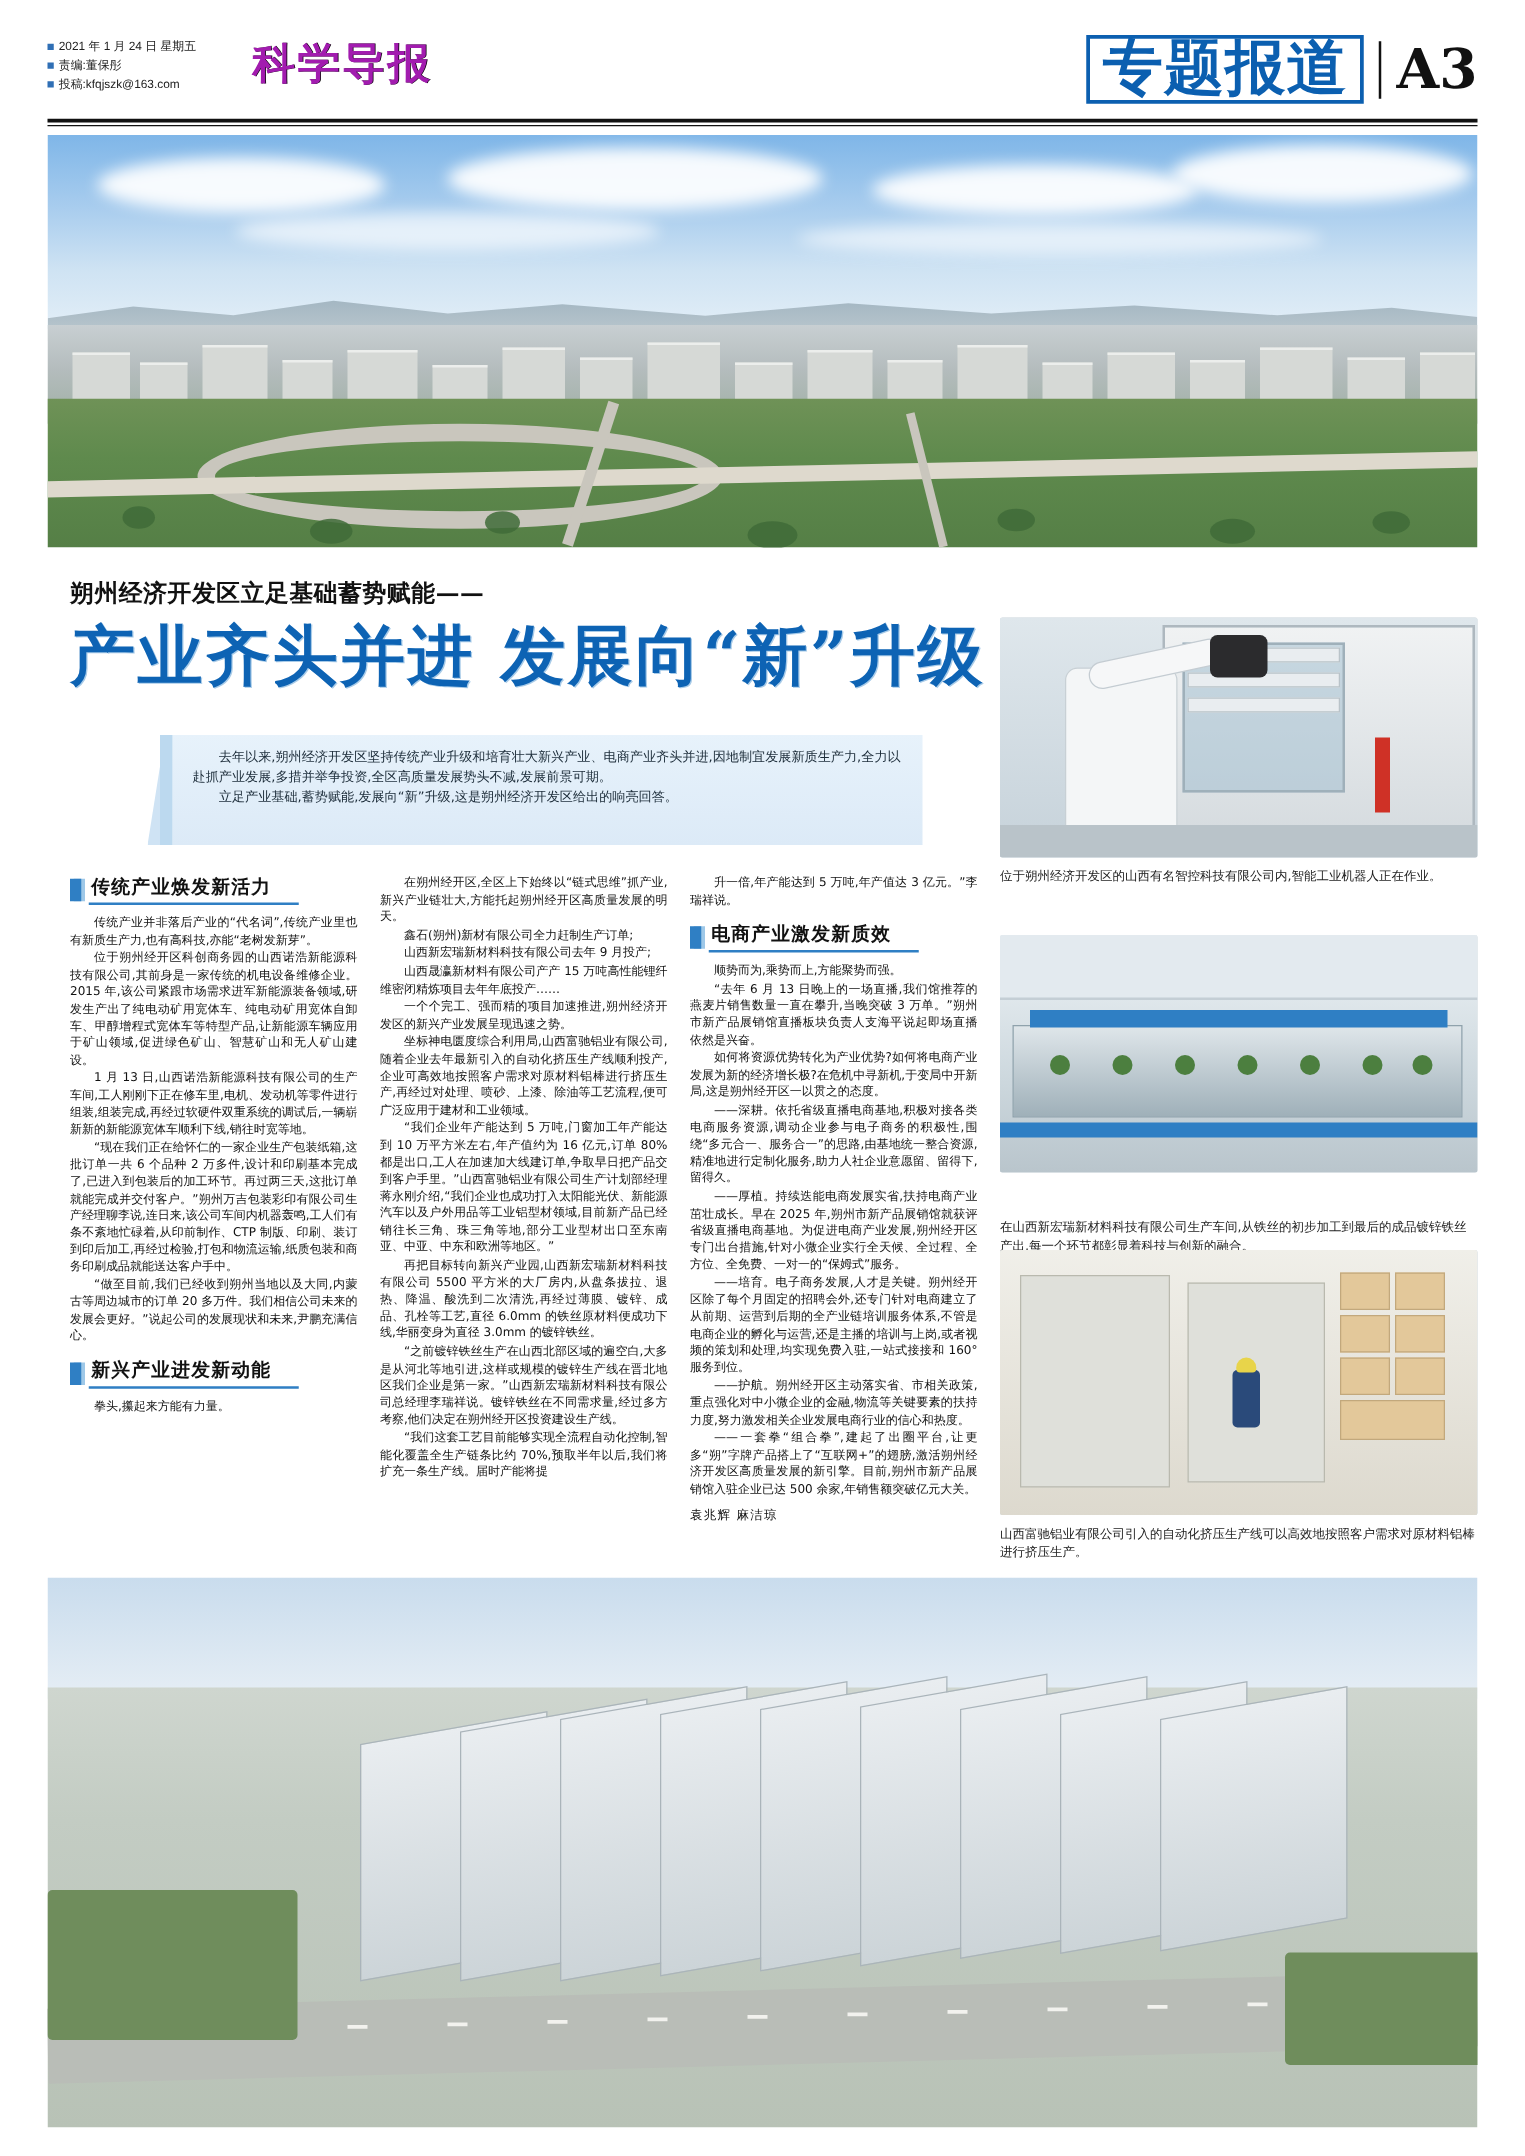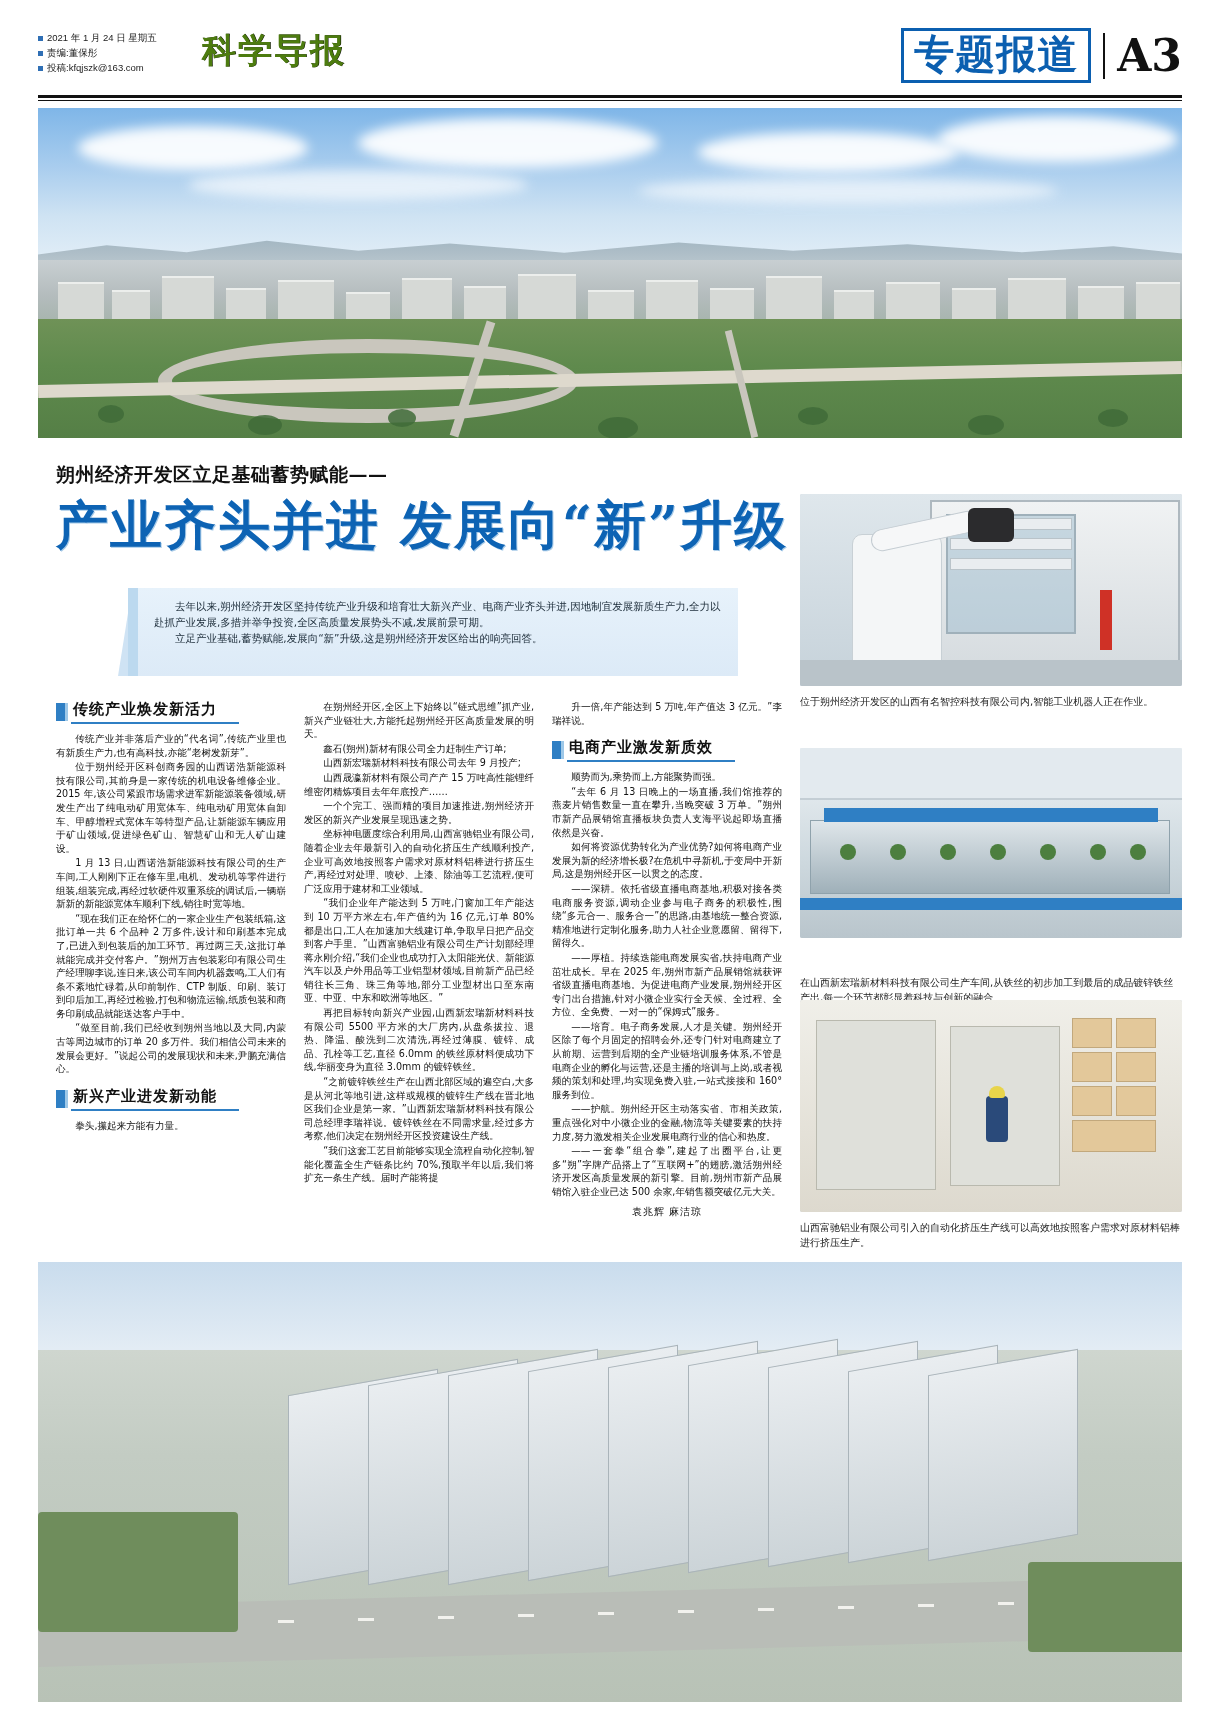--- a/index.html
+++ b/index.html
@@ -28,29 +28,29 @@
   }
   .mast-left div { white-space:nowrap; }
   .mast-left div::before {
     content:""; display:inline-block; width:5px; height:5px;
     background:#2f6fb5; margin-right:4px; vertical-align:middle;
   }
   .mast-logo {
     margin-left:14px; padding-top:0px;
     font-family:"DejaVu Serif", serif;
     font-size:34px; font-weight:bold; letter-spacing:2px;
-    color:#4d7c0f;
+    color:#a21caf;
     text-shadow:0.5px 0 0 #000;
   }
   .mast-right {
     margin-left:auto; display:flex; align-items:center; gap:12px;
   }
   .mast-topic {
     font-family:"DejaVu Serif", serif;
-    font-size:40px; font-weight:bold; letter-spacing:1px;
+    font-size:48px; font-weight:bold; letter-spacing:1px;
     color:#0b5fb0;
     border:3px solid #0b5fb0;
     padding:1px 10px 4px 10px;
     line-height:44px;
   }
   .mast-page {
     font-family:"DejaVu Serif", serif;
     font-size:44px; font-weight:bold; color:#111; line-height:46px;
     border-left:2px solid #111; padding-left:12px;
   }
@@ -207,21 +207,21 @@
     margin:0 0 1px 0;
     font-family:"DejaVu Sans", sans-serif;
     font-size:9.6px;
     line-height:13.6px;
     text-align:justify;
     text-indent:2em;
     color:#111;
   }
   .byline {
     font-family:"DejaVu Sans", sans-serif;
-    font-size:10px; text-align:center; margin-top:6px; letter-spacing:1px;
+    font-size:10px; text-align:left; margin-top:6px; letter-spacing:1px;
   }
   .sec-spacer { height:10px; }
 </style>
 </head>
 <body>
 
 <div class="page">
 
   <div class="masthead">
     <div class="mast-left">

